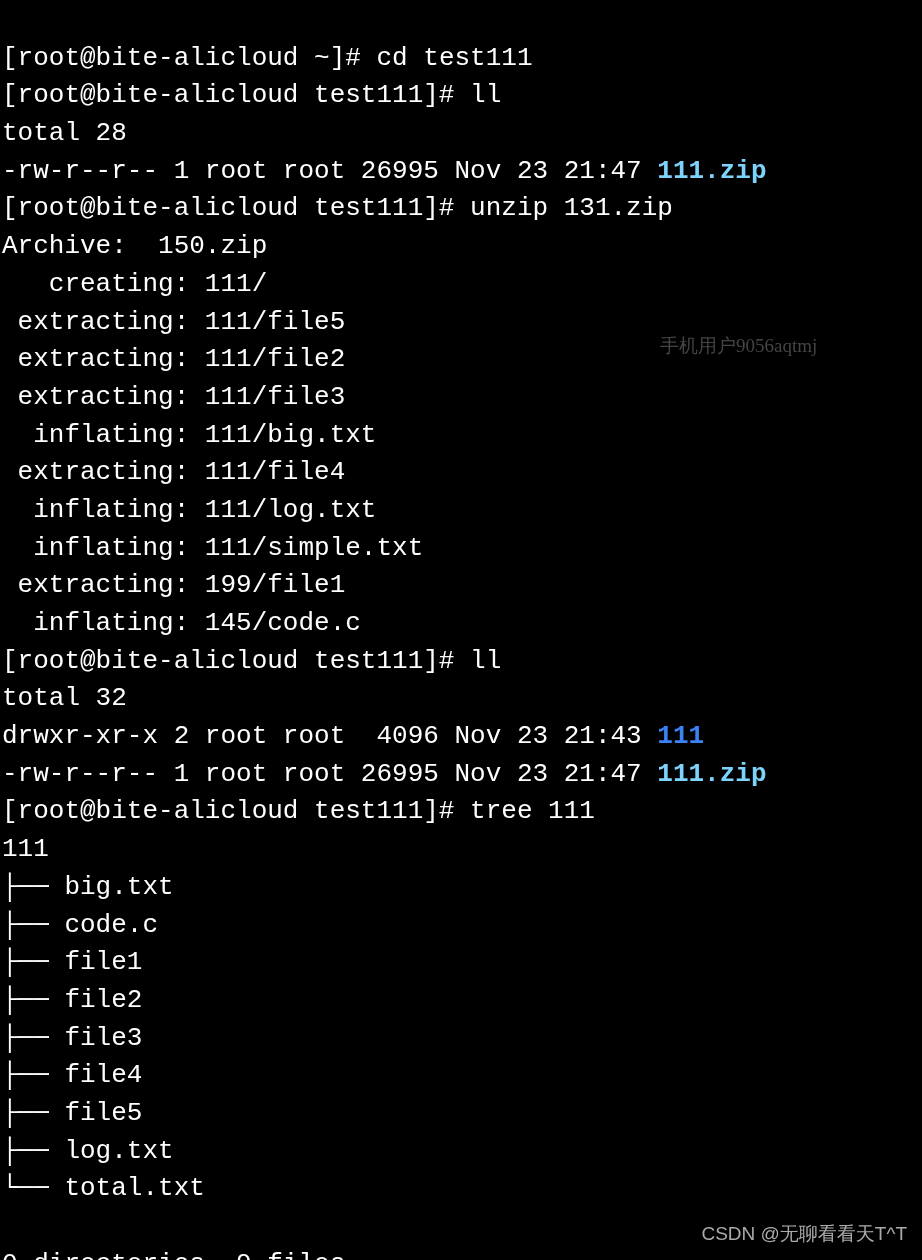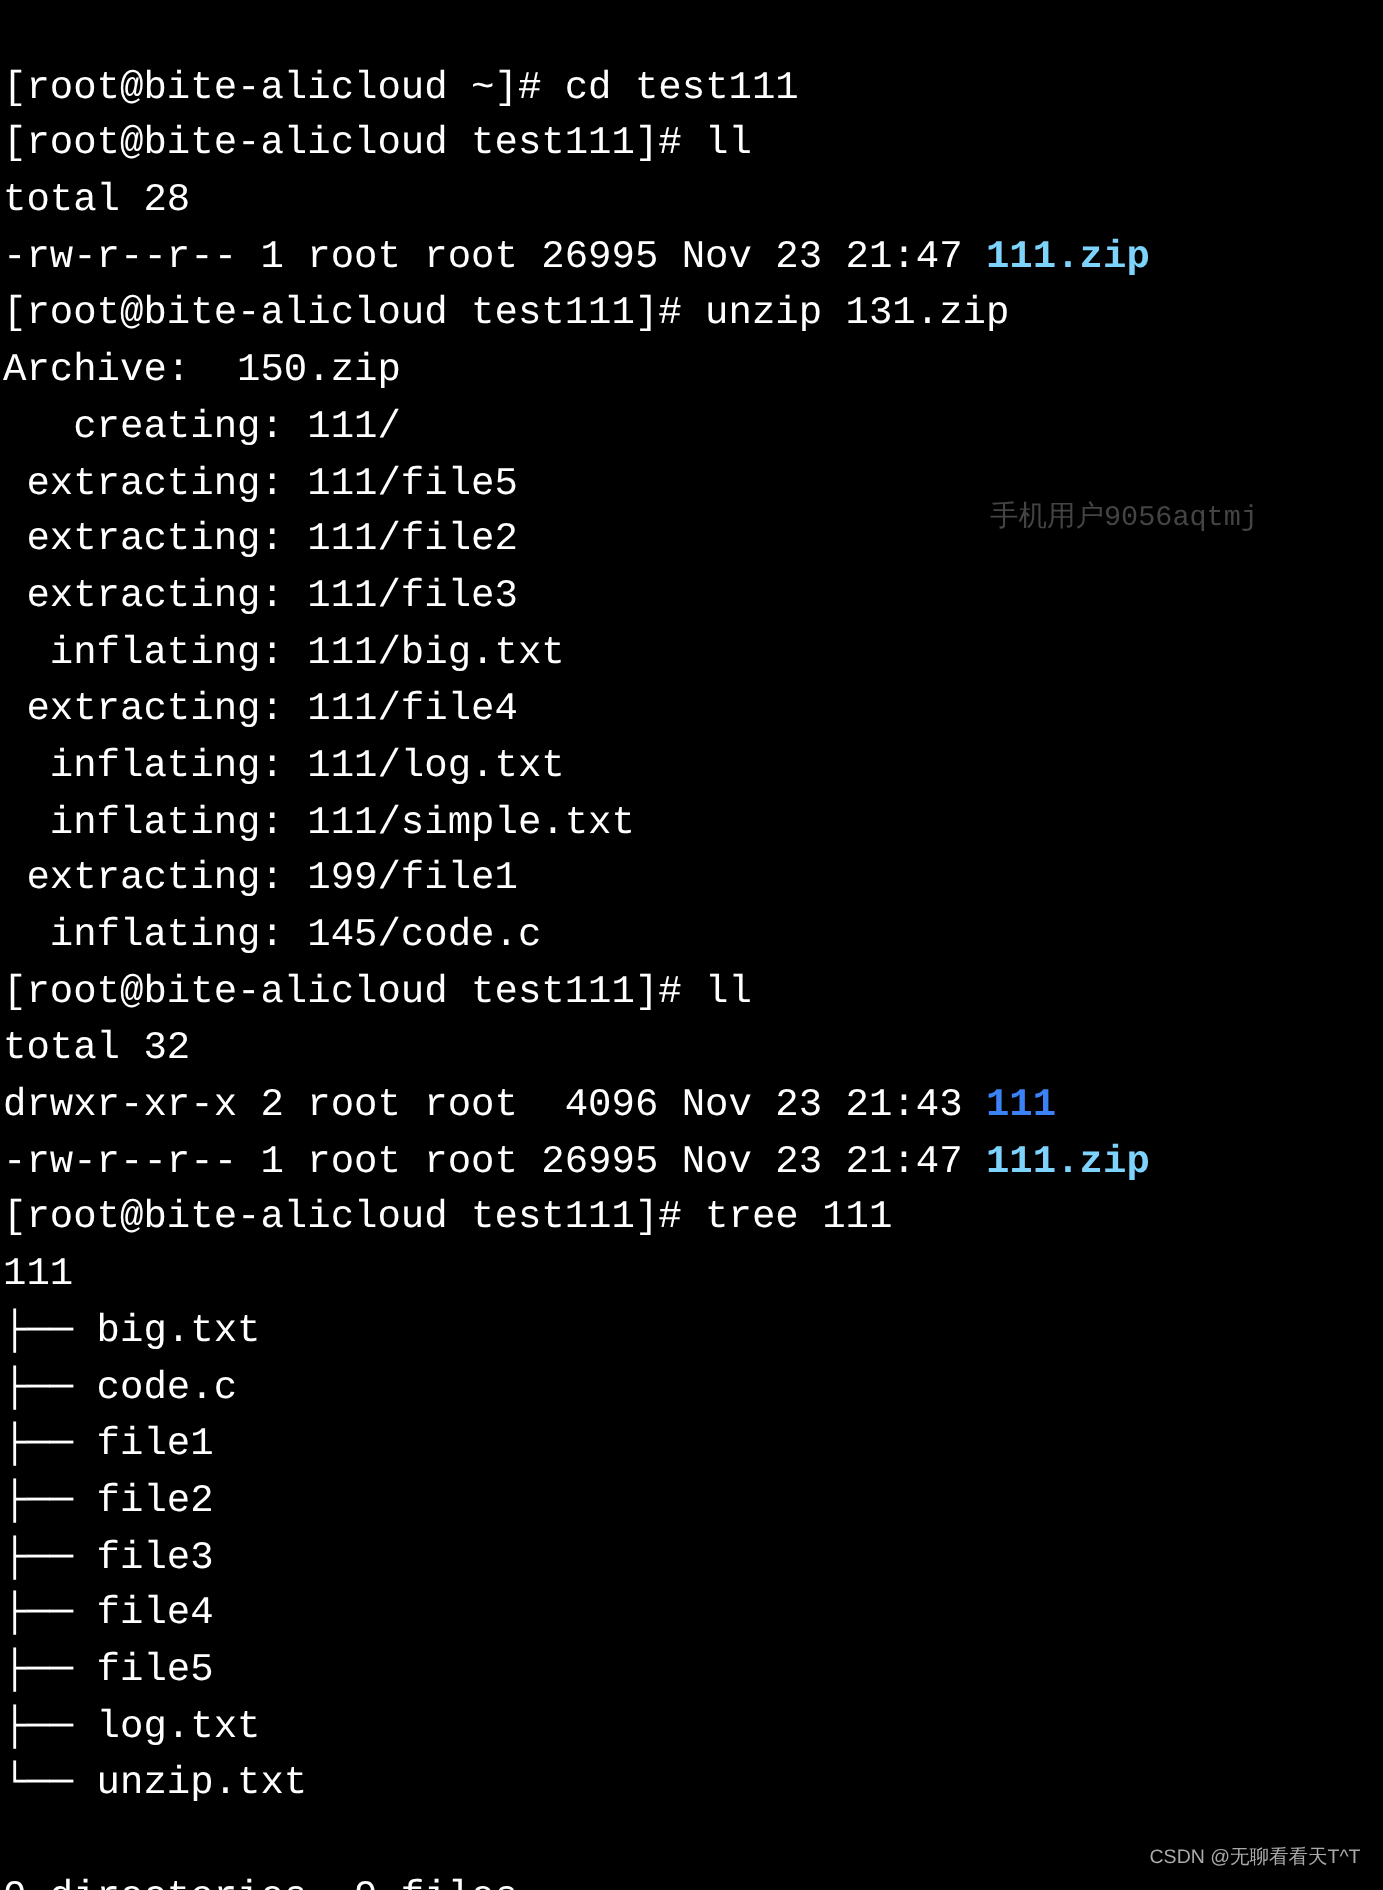--- a/index.html
+++ b/index.html
@@ -19,28 +19,28 @@
       white-space: pre;
     }
     .red { color: #7dd3fc; font-weight: bold; }
     .blue { color: #3b82f6; font-weight: bold; }
     .watermark1 {
       position: absolute;
       top: 332px;
       left: 660px;
       color: #444444;
       font-size: 19px;
-      font-family: Liberation Mono, monospace;
+      font-family: Liberation Serif, serif;
     }
     .watermark2 {
       position: absolute;
       bottom: 12px;
       right: 15px;
       color: #aaaaaa;
-      font-size: 13px;
+      font-size: 19px;
       font-family: sans-serif;
     }
     pre {
       margin: 0;
       font-family: inherit;
     }
   </style>
 </head>
 <body>
 
@@ -68,19 +68,19 @@
 <span>[root@bite-alicloud test111]# </span><span>tree 111</span>
 <span>111</span>
 <span>├── big.txt</span>
 <span>├── code.c</span>
 <span>├── file1</span>
 <span>├── file2</span>
 <span>├── file3</span>
 <span>├── file4</span>
 <span>├── file5</span>
 <span>├── log.txt</span>
-<span>└── unzip.txt</span>
+<span>└── total.txt</span>
 
 <span>0 directories, 9 files</span></pre>
 </div>
 
 <div class="watermark1">手机用户9056aqtmj</div>
 <div class="watermark2">CSDN @无聊看看天T^T</div>
 
 </body></html>

